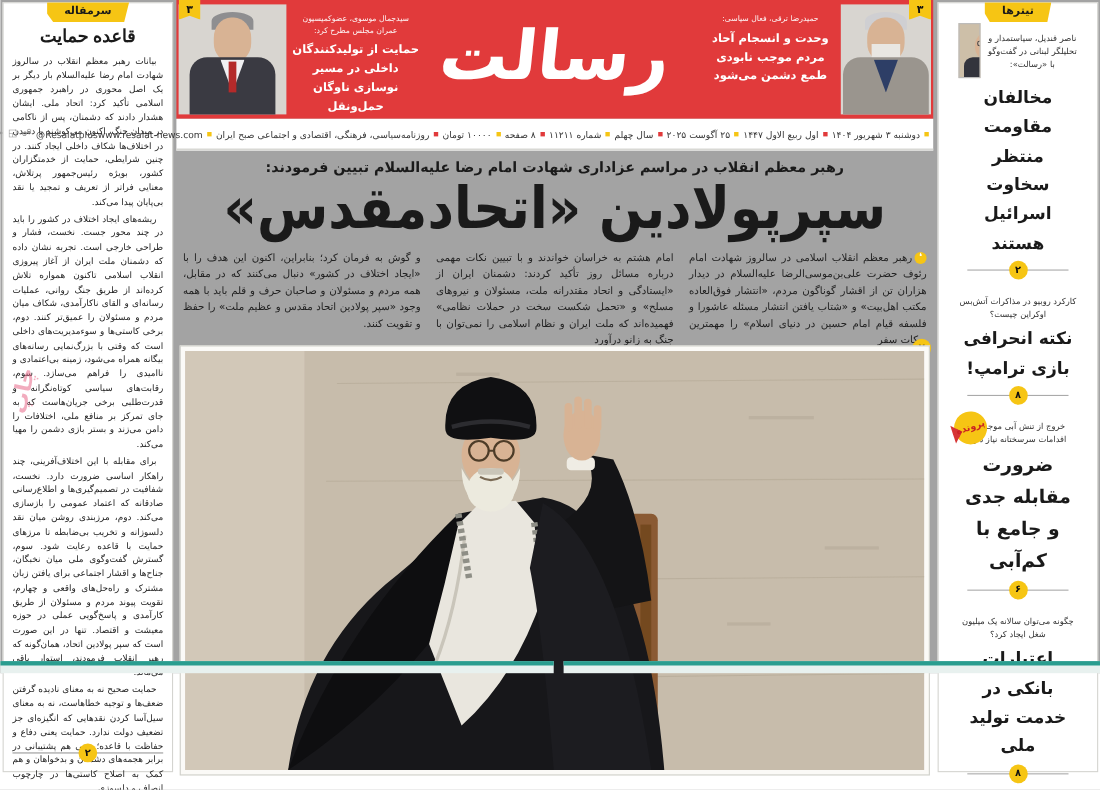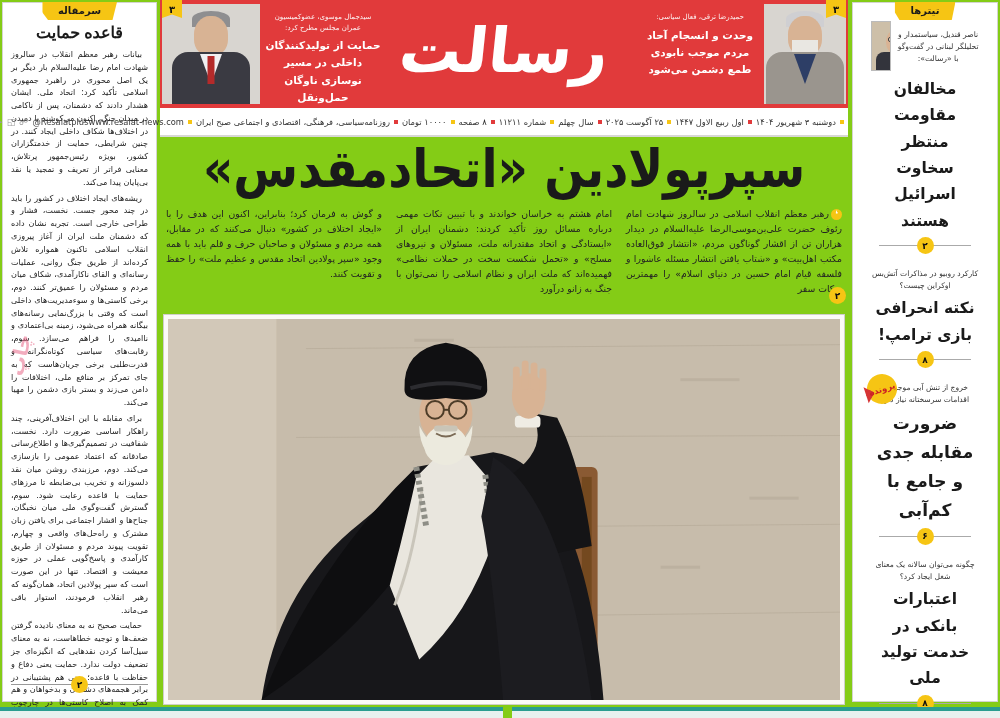--- a/index.html
+++ b/index.html
@@ -1,18 +1,18 @@
 <!DOCTYPE html>
 <html lang="fa" dir="rtl"><head>
 <meta charset="utf-8">
 <style>
   * { margin:0; padding:0; box-sizing:border-box; }
   html,body { width:1000px; height:718px; overflow:hidden; }
   body { font-family:"DejaVu Sans", sans-serif; background:#ffffff; color:#1a1a1a; direction:rtl; }
-  .page { position:relative; width:1000px; height:718px; background:#84cc16; }
+  .page { position:relative; width:1000px; height:612px; background:#a3a3a3; }
 
   
   .editorial { position:absolute; left:2px; top:2px; width:155px; height:700px;
     background:#fff; border:1px solid #d4d4d0; padding:14px 8px 8px; }
   .ribbon { position:absolute; top:-1px; left:50%; transform:translateX(-50%);
     background:#f6c514; color:#1a1a1a; font-size:10px; font-weight:bold; padding:3px 16px 4px;
     clip-path:polygon(0 0,100% 0,94% 100%,8% 100%,0 55%); white-space:nowrap; }
   .ed-head { display:flex; gap:5px; align-items:flex-start; margin-top:6px; }
   .ed-photo { width:46px; height:52px; flex:0 0 auto; position:relative; overflow:hidden;
     background:repeating-linear-gradient(90deg,#7a5a3a 0 4px,#5a4430 4px 7px,#8a6a46 7px 11px); border:1px solid #bbb; }
@@ -187,20 +187,21 @@
     </div>
     <div class="dl-left">
       <span class="soc">➤</span>
       <span class="soc">◱</span>
       <span class="soc">☍</span>
       <span>@Resalatplus</span>
     </div>
   </div>
 
   <section class="lead">
+    <div class="lead-kicker">رهبر معظم انقلاب در مراسم عزاداری شهادت امام رضا علیه‌السلام تبیین فرمودند:</div>
     <h1 class="lead-headline">سپرپولادین «اتحادمقدس»</h1>
     <div class="lead-cols">
       <div class="lead-col"><span class="qdot">❛</span><span>رهبر معظم انقلاب اسلامی در سالروز شهادت امام رئوف حضرت علی‌بن‌موسی‌الرضا علیه‌السلام در دیدار هزاران تن از اقشار گوناگون مردم، «انتشار فوق‌العاده مکتب اهل‌بیت» و «شتاب یافتن انتشار مسئله عاشورا و فلسفه قیام امام حسین در دنیای اسلام» را مهمترین برکات سفر</span></div>
       <div class="lead-col">امام هشتم به خراسان خواندند و با تبیین نکات مهمی درباره مسائل روز تأکید کردند: دشمنان ایران از «ایستادگی و اتحاد مقتدرانه ملت، مسئولان و نیروهای مسلح» و «تحمل شکست سخت در حملات نظامی» فهمیده‌اند که ملت ایران و نظام اسلامی را نمی‌توان با جنگ به زانو درآورد</div>
       <div class="lead-col">و گوش به فرمان کرد؛ بنابراین، اکنون این هدف را با «ایجاد اختلاف در کشور» دنبال می‌کنند که در مقابل، همه مردم و مسئولان و صاحبان حرف و قلم باید با همه وجود «سپر پولادین اتحاد مقدس و عظیم ملت» را حفظ و تقویت کنند.</div>
     </div>
     <span class="pagecircle lead-num">۲</span>
   </section>
 
   <figure class="photo-frame">
@@ -289,21 +290,21 @@
     <div class="sb-item">
       <span class="dossier">پرونده</span>
       <div class="sb-kicker">خروج از تنش آبی موجود به اقدامات سرسختانه نیاز دارد</div>
       <div class="sb-title big">ضرورت مقابله جدی و جامع با کم‌آبی</div>
     </div>
     <div class="sep">
       <span class="pagecircle">۶</span>
     </div>
 
     <div class="sb-item">
-      <div class="sb-kicker">چگونه می‌توان سالانه یک معنای شغل ایجاد کرد؟</div>
+      <div class="sb-kicker">چگونه می‌توان سالانه یک میلیون شغل ایجاد کرد؟</div>
       <div class="sb-title">اعتبارات بانکی در خدمت تولید ملی</div>
     </div>
     <div class="sep">
       <span class="pagecircle">۸</span>
     </div>
 
     <div class="feature">
       <div class="ft-kicker">چه عواملی در موفقیت طرح برقی‌سازی ناوگان اتوبوسرانی مؤثر خواهد بود؟</div>
 
     </div>

